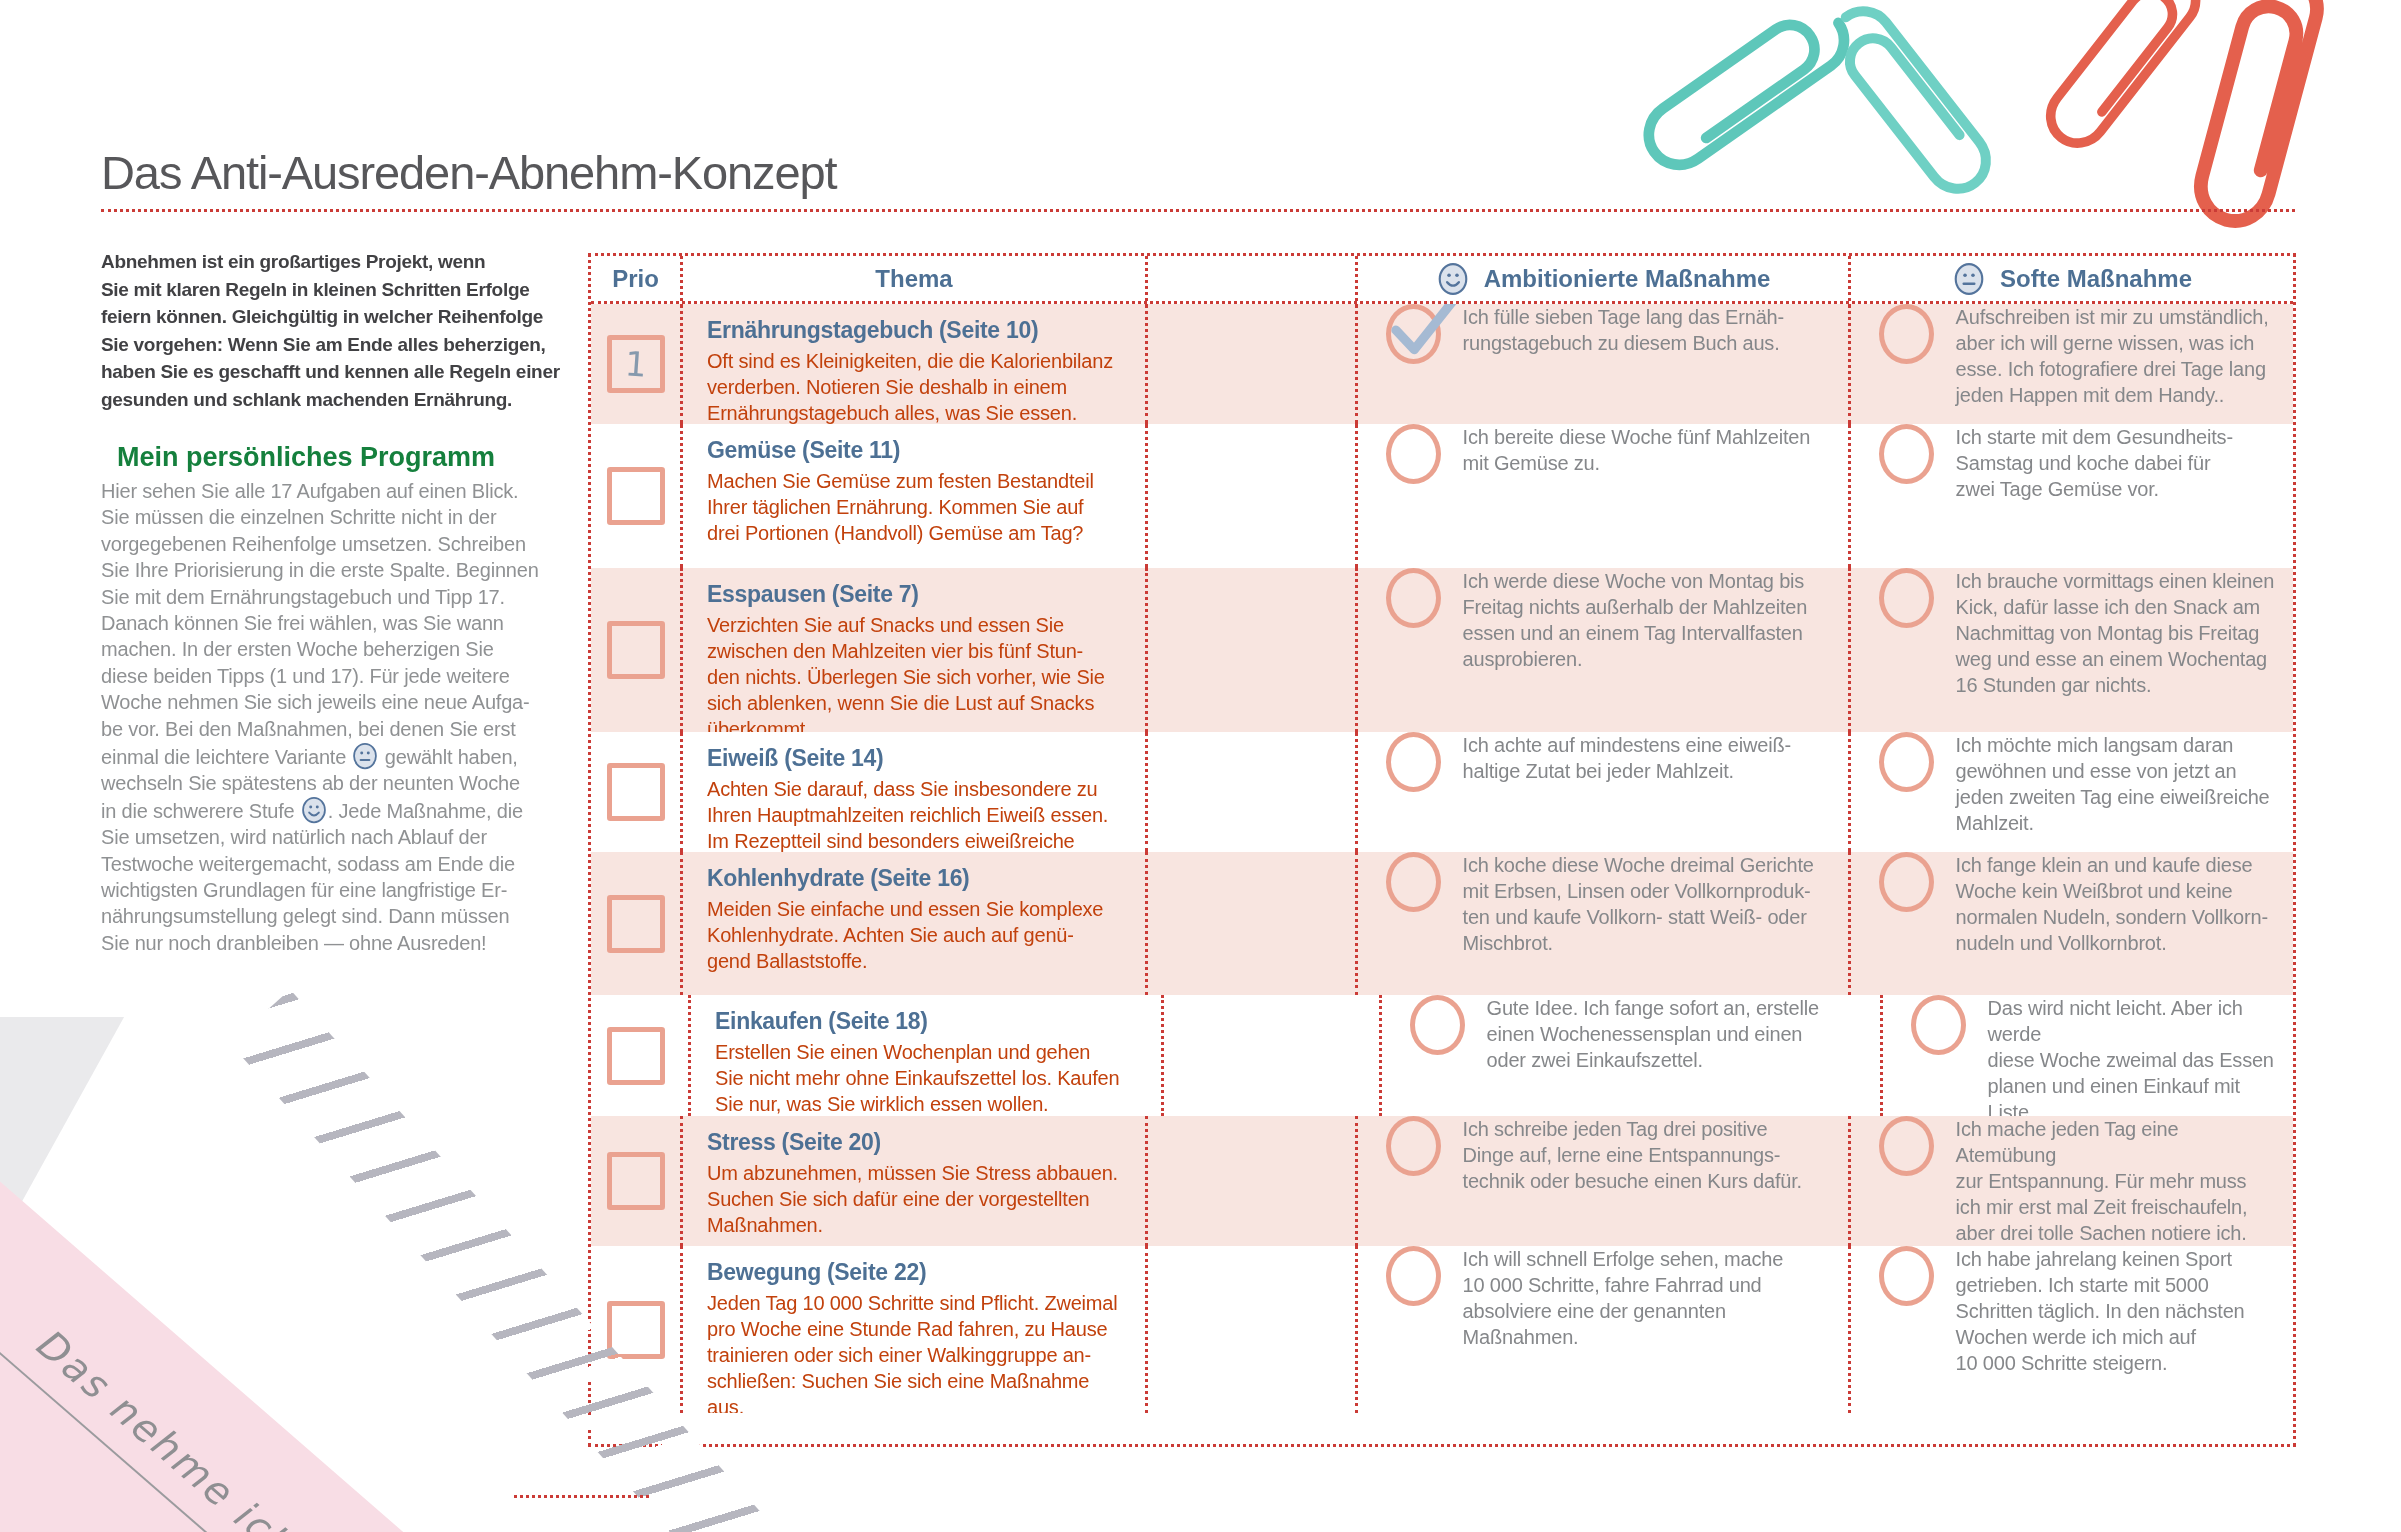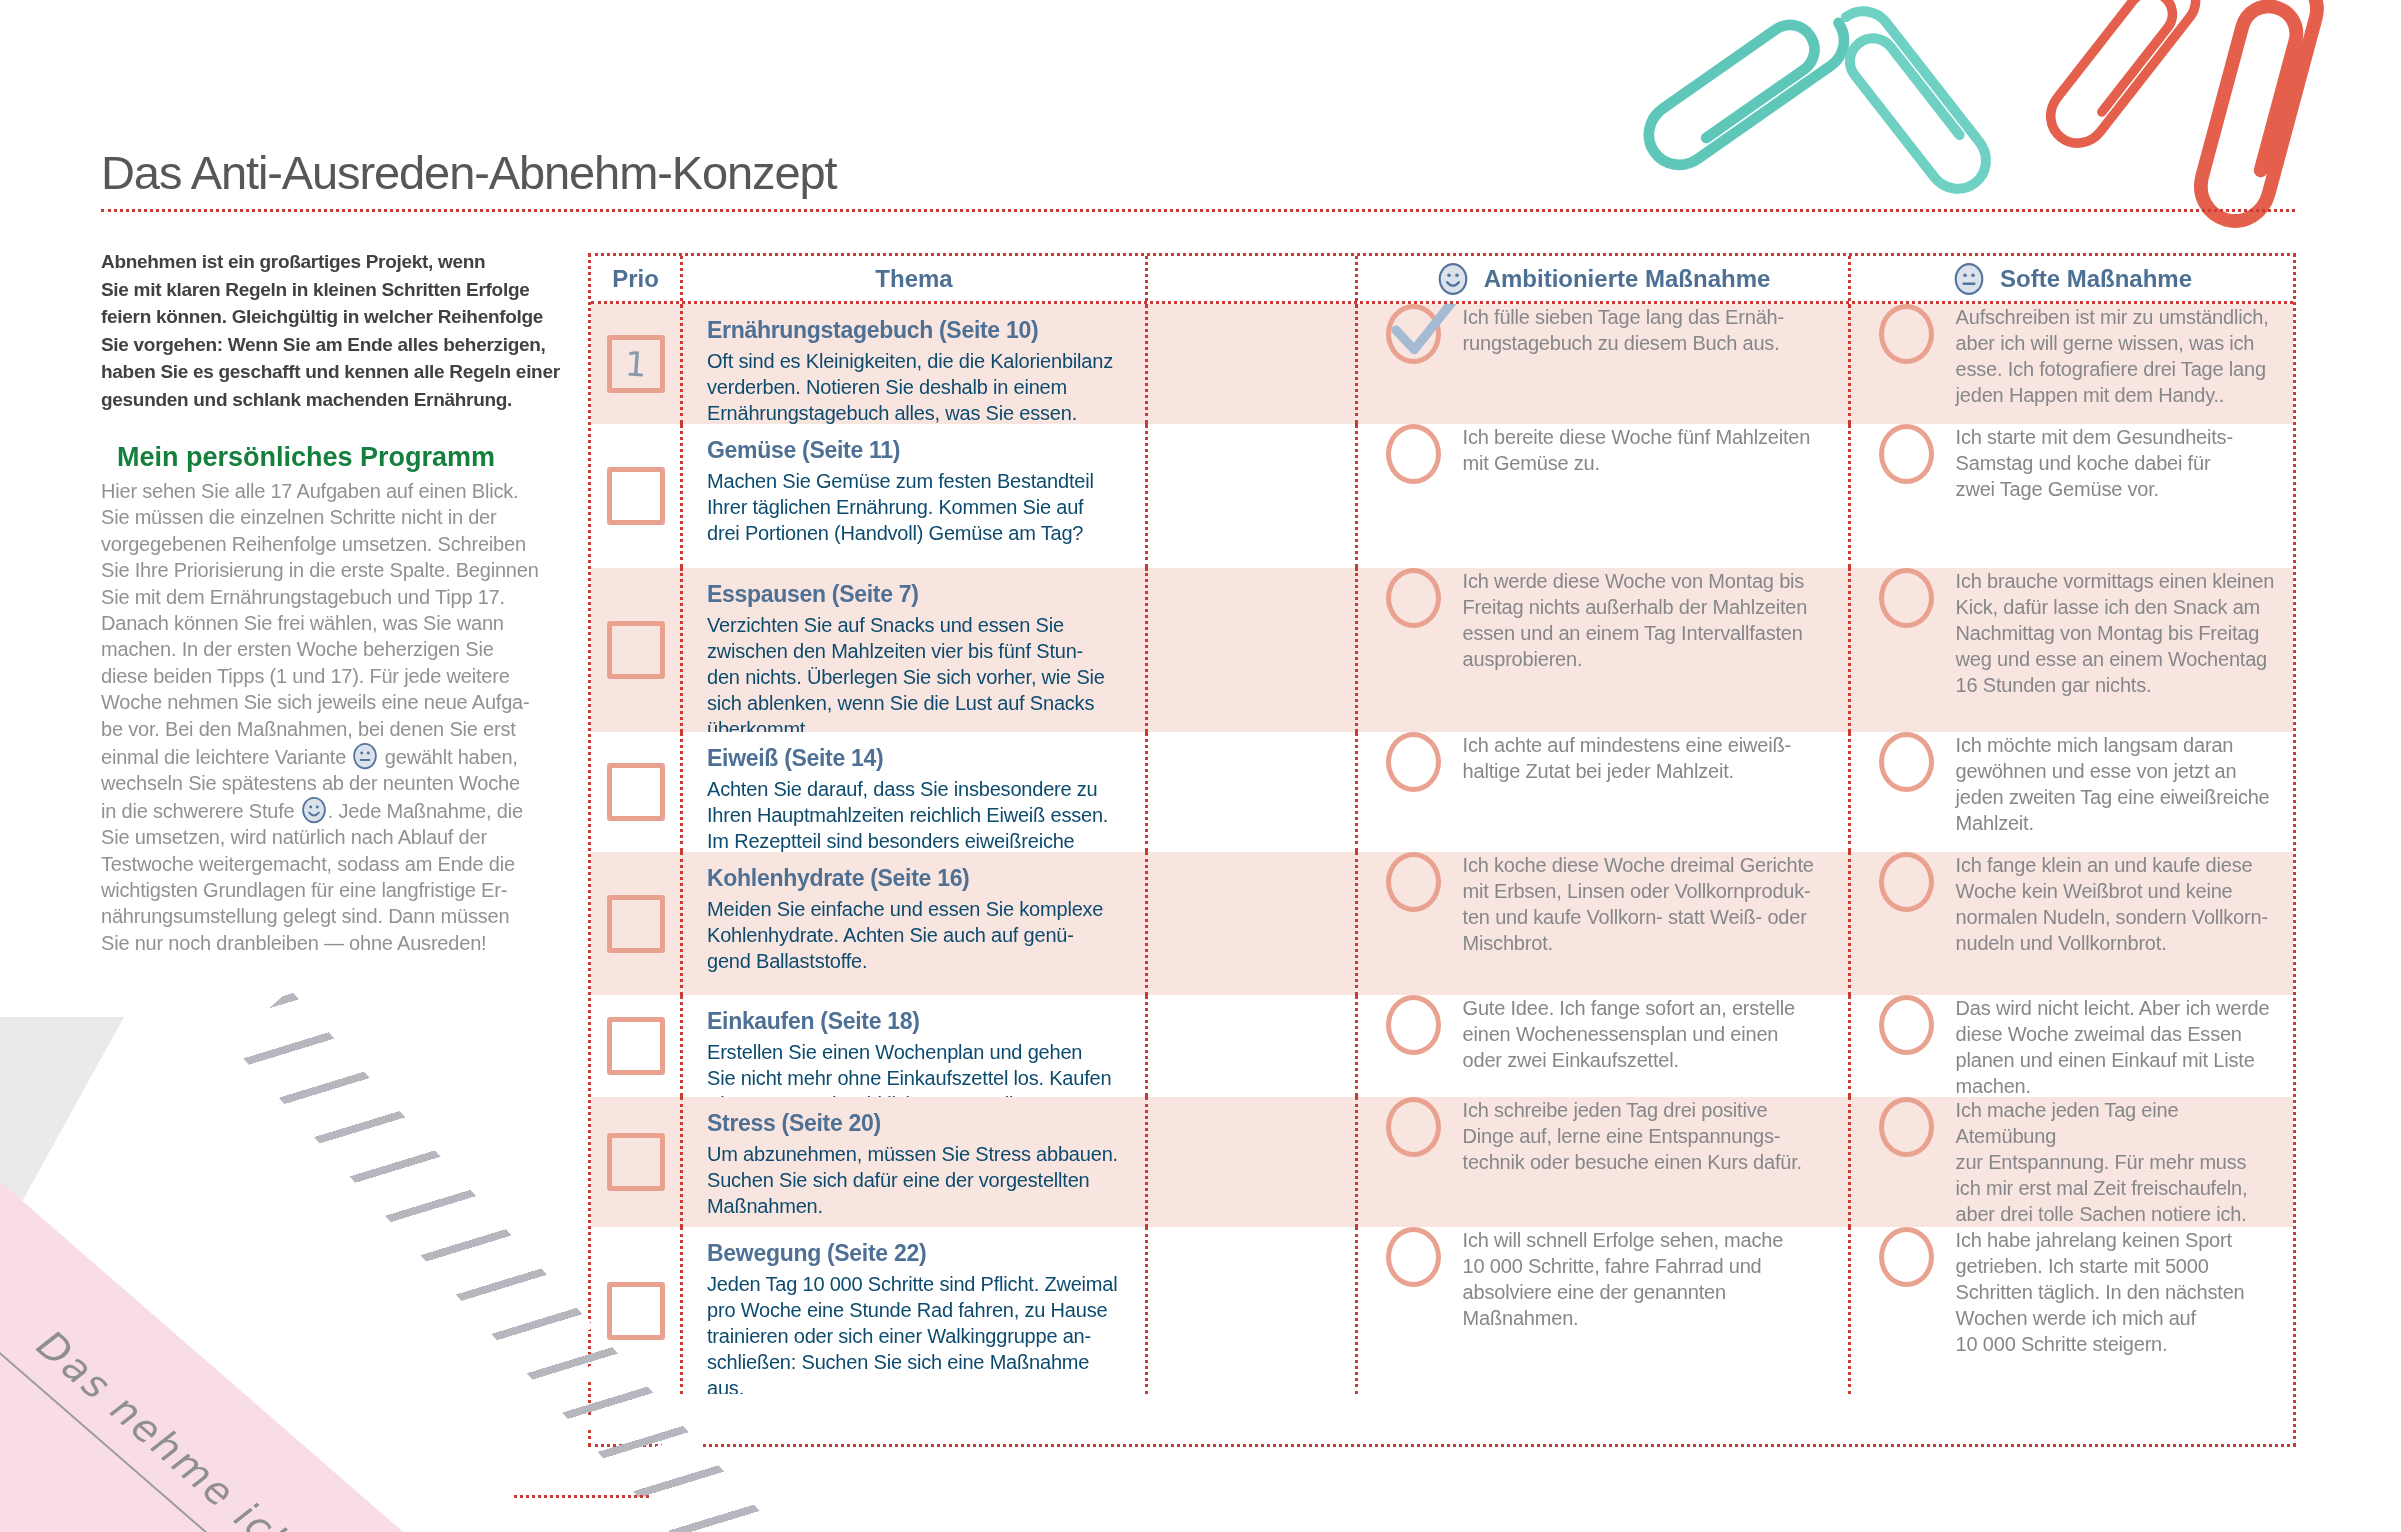--- a/index.html
+++ b/index.html
@@ -28,21 +28,21 @@
   .t-rows{display:flex;flex-direction:column;flex:1;}
   .t-row{display:grid;grid-template-columns:89px 465px 210px 493px 1fr;box-sizing:border-box;flex:none;}
   .t-row.shaded{background:#f8e5e0;}
   .t-row .cell{box-sizing:border-box;overflow:hidden;}
   .cell.prio{display:flex;align-items:center;justify-content:center;}
   .checkbox{width:48px;height:48px;border:5.4px solid #eaa290;border-radius:3.2px;
             display:flex;align-items:center;justify-content:center;}
   .prio-value{font-size:34px;color:#8699ad;transform:rotate(4deg);font-family:"DejaVu Sans",sans-serif;}
   .cell.thema{padding:13px 21.6px 0 24px;}
   .topic-title{font-size:23px;font-weight:bold;color:#4d7094;margin-bottom:4.3px;letter-spacing:-0.3px;}
-  .topic-body{font-size:20px;color:#0c4a6e;line-height:1.3;letter-spacing:-0.2px;white-space:pre-line;}
+  .topic-body{font-size:20px;color:#c2410c;line-height:1.3;letter-spacing:-0.2px;white-space:pre-line;}
   .egg-icon svg{width:23px;height:28px;vertical-align:-6.5px;}
   .cell.measure{display:flex;align-items:flex-start;padding:0 16px 0 28px;}
   .radio{flex:none;width:45px;height:50px;border:5.4px solid #eaa290;border-radius:50%;
          position:relative;margin-right:21.6px;}
   .radio .check{position:absolute;left:-7.6px;top:-21.6px;width:82px;height:82px;}
   .measure-text{font-size:20px;color:#85878a;line-height:1.3;letter-spacing:-0.2px;white-space:pre-line;}
   
   .clip{position:absolute;}
   .clip svg{display:block;width:100%;height:100%;}
   .clip-teal-1{left:1693px;top:-43px;width:108px;height:260px;transform:rotate(55deg);}
@@ -291,21 +291,21 @@
 Mischbrot.</div>
     </div>
     <div class="cell measure soft b">
       <span class="radio"></span>
       <div class="measure-text">Ich fange klein an und kaufe diese
 Woche kein Weißbrot und keine
 normalen Nudeln, sondern Vollkorn-
 nudeln und Vollkornbrot.</div>
     </div>
   </div>
-        <div class="t-row" style="height: 102px;">
+        <div class="t-row" style="height: 121px; gap: 8px;">
     <div class="cell prio">
       <span class="checkbox">
         <span class="prio-value"></span>
       </span>
     </div>
     <div class="cell thema b">
       <div class="topic-title">Einkaufen (Seite 18)</div>
       <div class="topic-body"><span>Erstellen Sie einen Wochenplan und gehen
 Sie nicht mehr ohne Einkaufszettel los. Kaufen
 Sie nur, was Sie wirklich essen wollen.</span></div>

